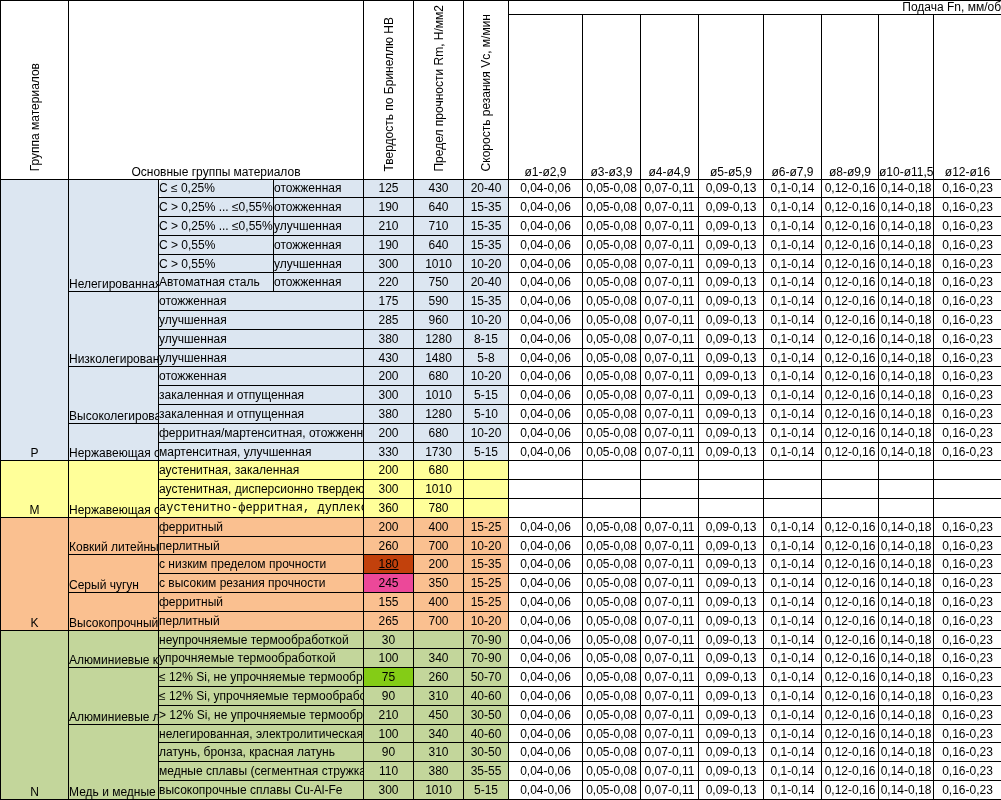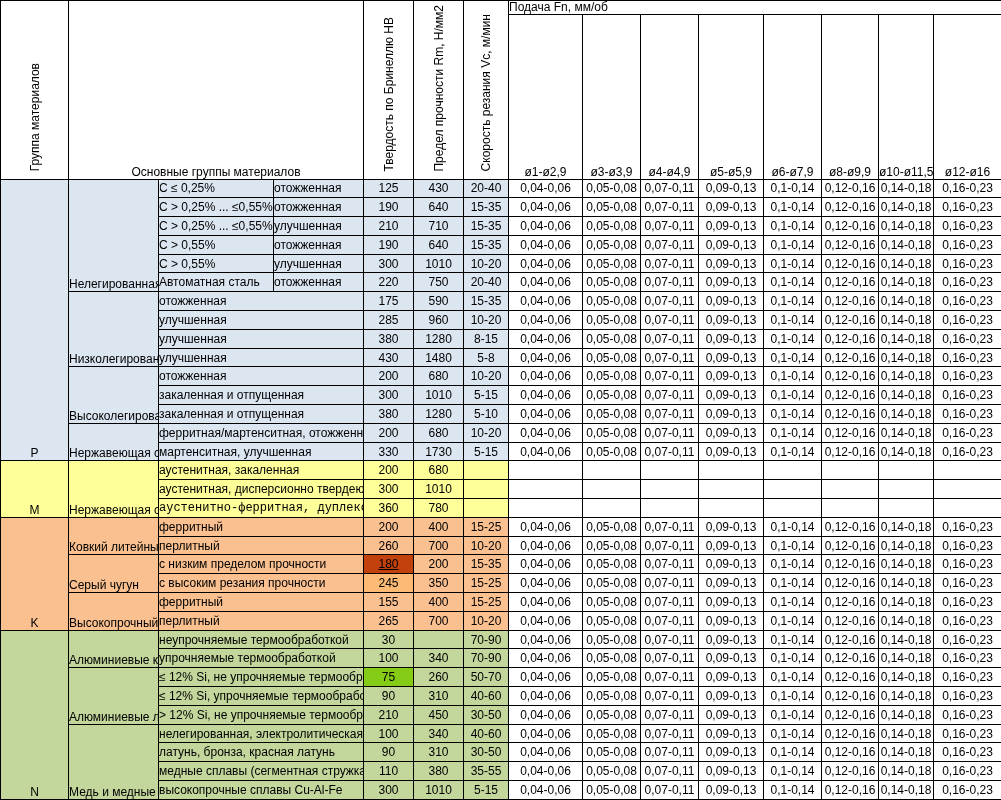--- a/index.html
+++ b/index.html
@@ -19,21 +19,21 @@
   
   tr.band-row { height: 13px; }
   tr.dia-row  { height: 159px; }
   th.vhead { vertical-align: bottom; text-align: center; }
   .vtext {
     display: inline-block;
     writing-mode: vertical-rl; transform: rotate(180deg);
     padding: 4px 0 4px 0; font-size: 12px; line-height: 14px;
   }
   th.mainhead { vertical-align: bottom; text-align: center; padding-bottom: 2px; }
-  th.feed-band { text-align: left; vertical-align: middle; font-size: 12px; line-height: 13px; }
+  th.feed-band { text-align: right; vertical-align: middle; font-size: 12px; line-height: 13px; }
   th.dia { vertical-align: bottom; text-align: center; font-weight: bold; padding-bottom: 3px; }
   
   tbody tr { height: 18.8px; }
   tbody tr.partial { height: 12px; }
   td.g    { text-align: center; vertical-align: bottom; padding-bottom: 3px; }
   td.mat  { text-align: left; vertical-align: bottom; padding: 0 1px 3px 4px; }
   td.desc { text-align: left; padding-left: 4px; }
   td.num  { text-align: center; }
 </style>
 </head>
@@ -384,21 +384,21 @@
           <td class="num">0,05-0,08</td>
           <td class="num">0,07-0,11</td>
           <td class="num">0,09-0,13</td>
           <td class="num">0,1-0,14</td>
           <td class="num">0,12-0,16</td>
           <td class="num">0,14-0,18</td>
           <td class="num">0,16-0,23</td>
         </tr>
         <tr>
           <td colspan="2" class="desc" style="background: rgb(250, 192, 144);">с высоким резания прочности</td>
-          <td class="num" style="background: #fdba74;">245</td>
+          <td class="num" style="background: #ec4899;">245</td>
           <td class="num" style="background: rgb(250, 192, 144);">350</td>
           <td class="num" style="background: rgb(250, 192, 144);">15-25</td>
           <td class="num">0,04-0,06</td>
           <td class="num">0,05-0,08</td>
           <td class="num">0,07-0,11</td>
           <td class="num">0,09-0,13</td>
           <td class="num">0,1-0,14</td>
           <td class="num">0,12-0,16</td>
           <td class="num">0,14-0,18</td>
           <td class="num">0,16-0,23</td>

